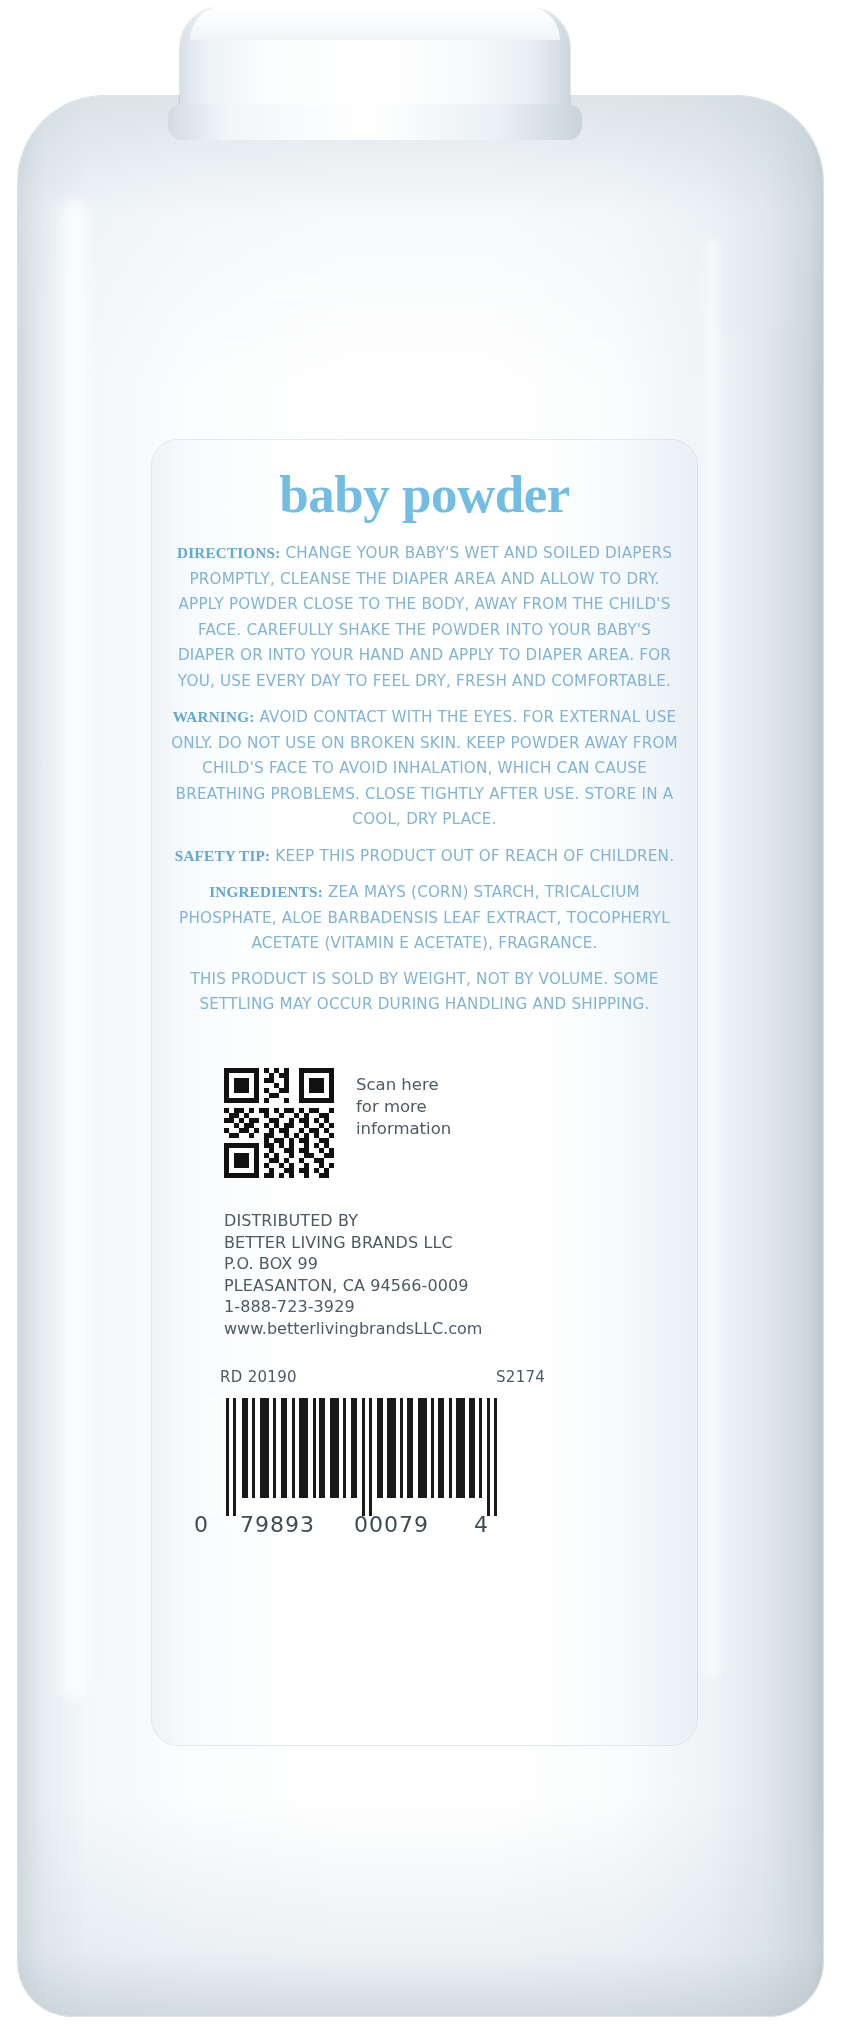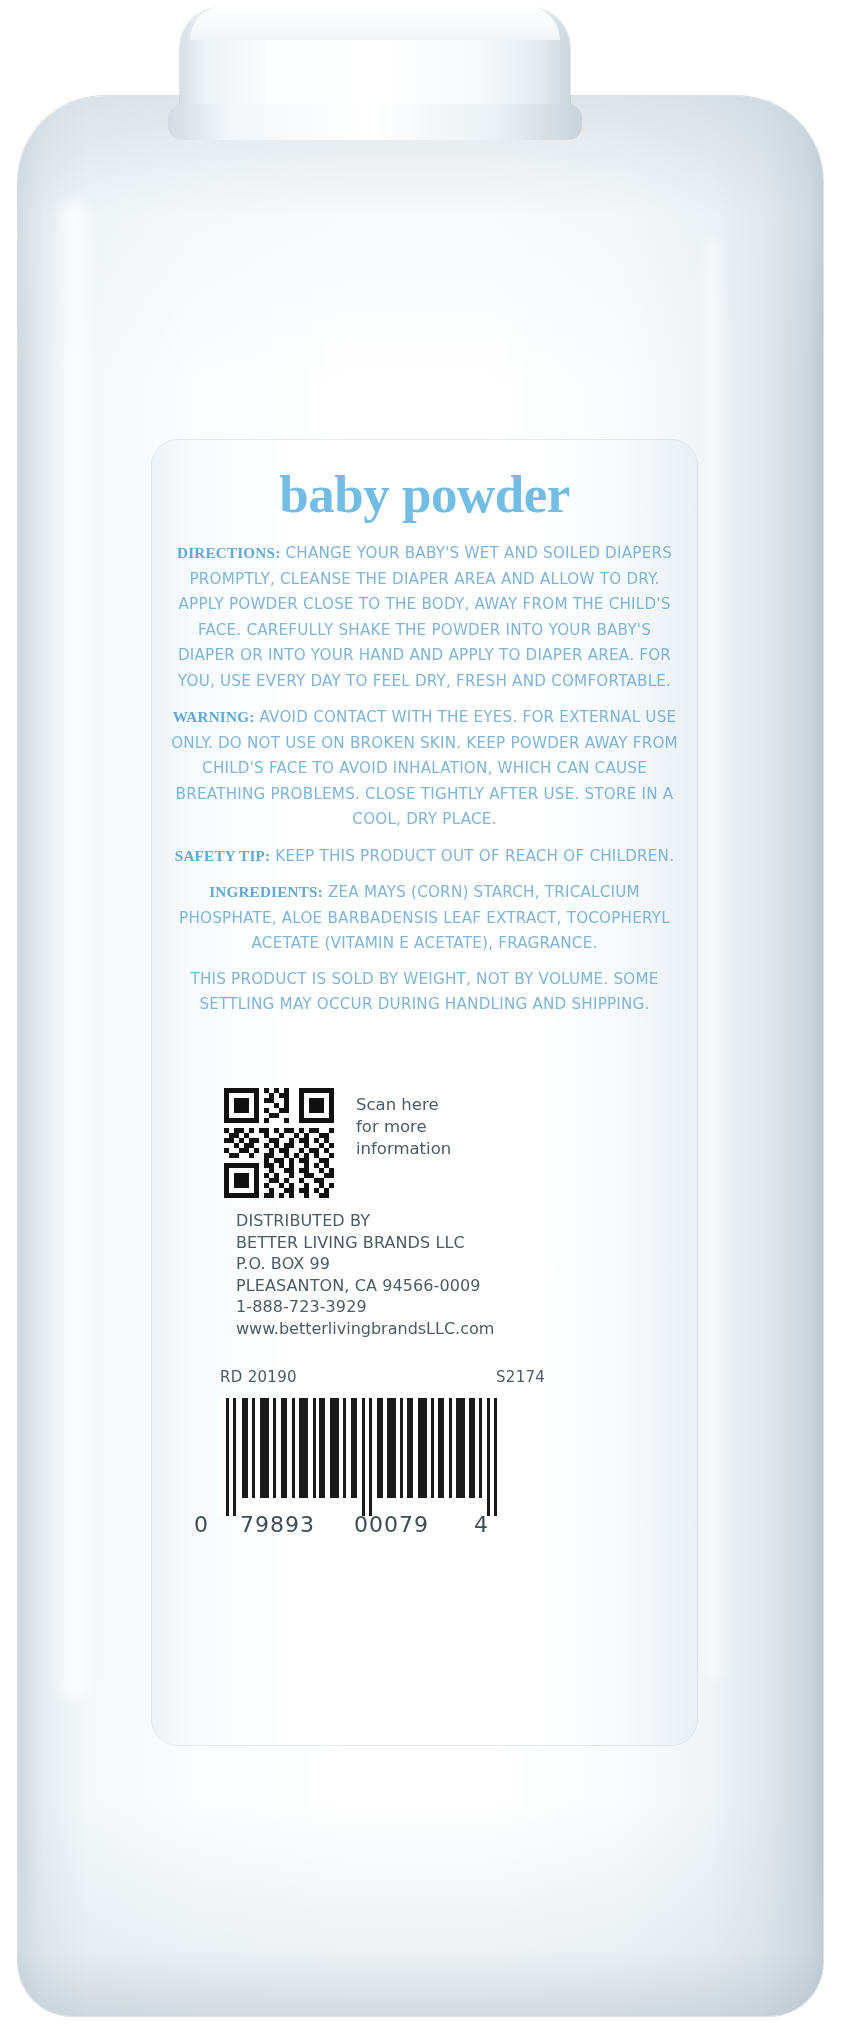--- a/index.html
+++ b/index.html
@@ -160,21 +160,21 @@
     font-weight: bold;
     color: #62a8d2;
     font-family: Liberation Serif, serif;
   }
   .para-tight { margin-bottom: 8px !important; }
 
   
   .qr-row {
     position: absolute;
     left: 72px;
-    top: 648px;
+    top: 628px;
     width: 420px;
     height: 110px;
   }
   .qr {
     position: absolute;
     left: 0;
     top: 0;
     width: 110px;
     height: 110px;
     background: #ffffff;
@@ -197,21 +197,20 @@
     position: absolute;
     left: 72px;
     top: 770px;
     width: 400px;
     color: #4b5a63;
     font-family: "DejaVu Sans", sans-serif;
     font-size: 16px;
     line-height: 21.5px;
     text-align: left;
     letter-spacing: 0.1px;
-    margin-left: 12px;
   }
   .addr .url { letter-spacing: 0px; }
 
   .codes {
     position: absolute;
     left: 68px;
     top: 928px;
     width: 420px;
     color: #4b5a63;
     font-family: "DejaVu Sans", sans-serif;

